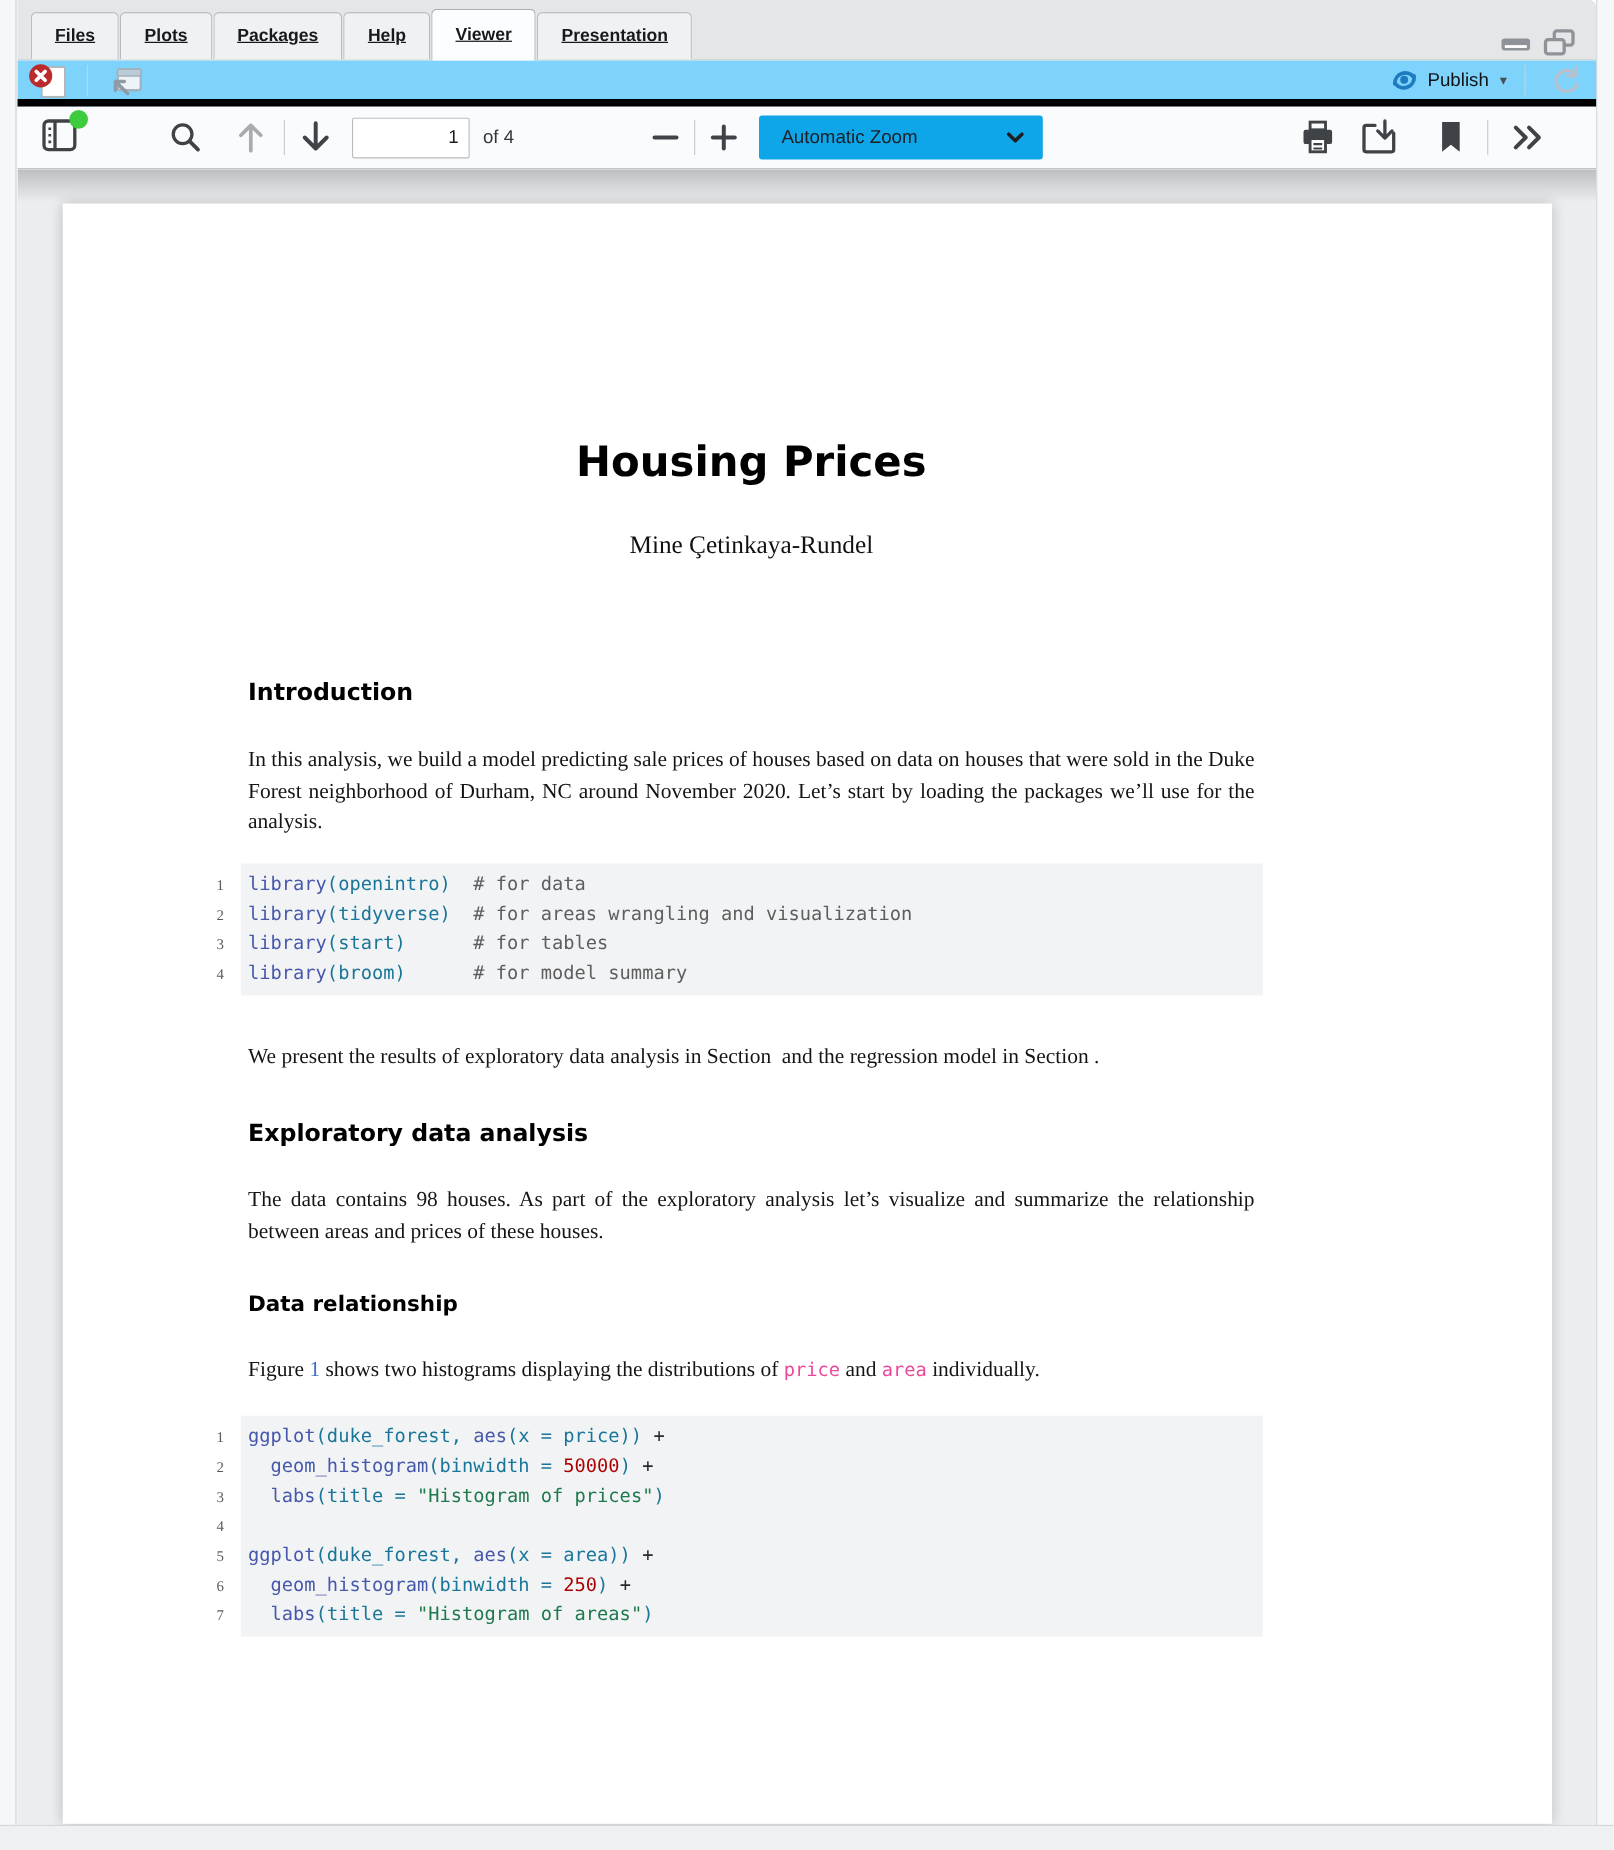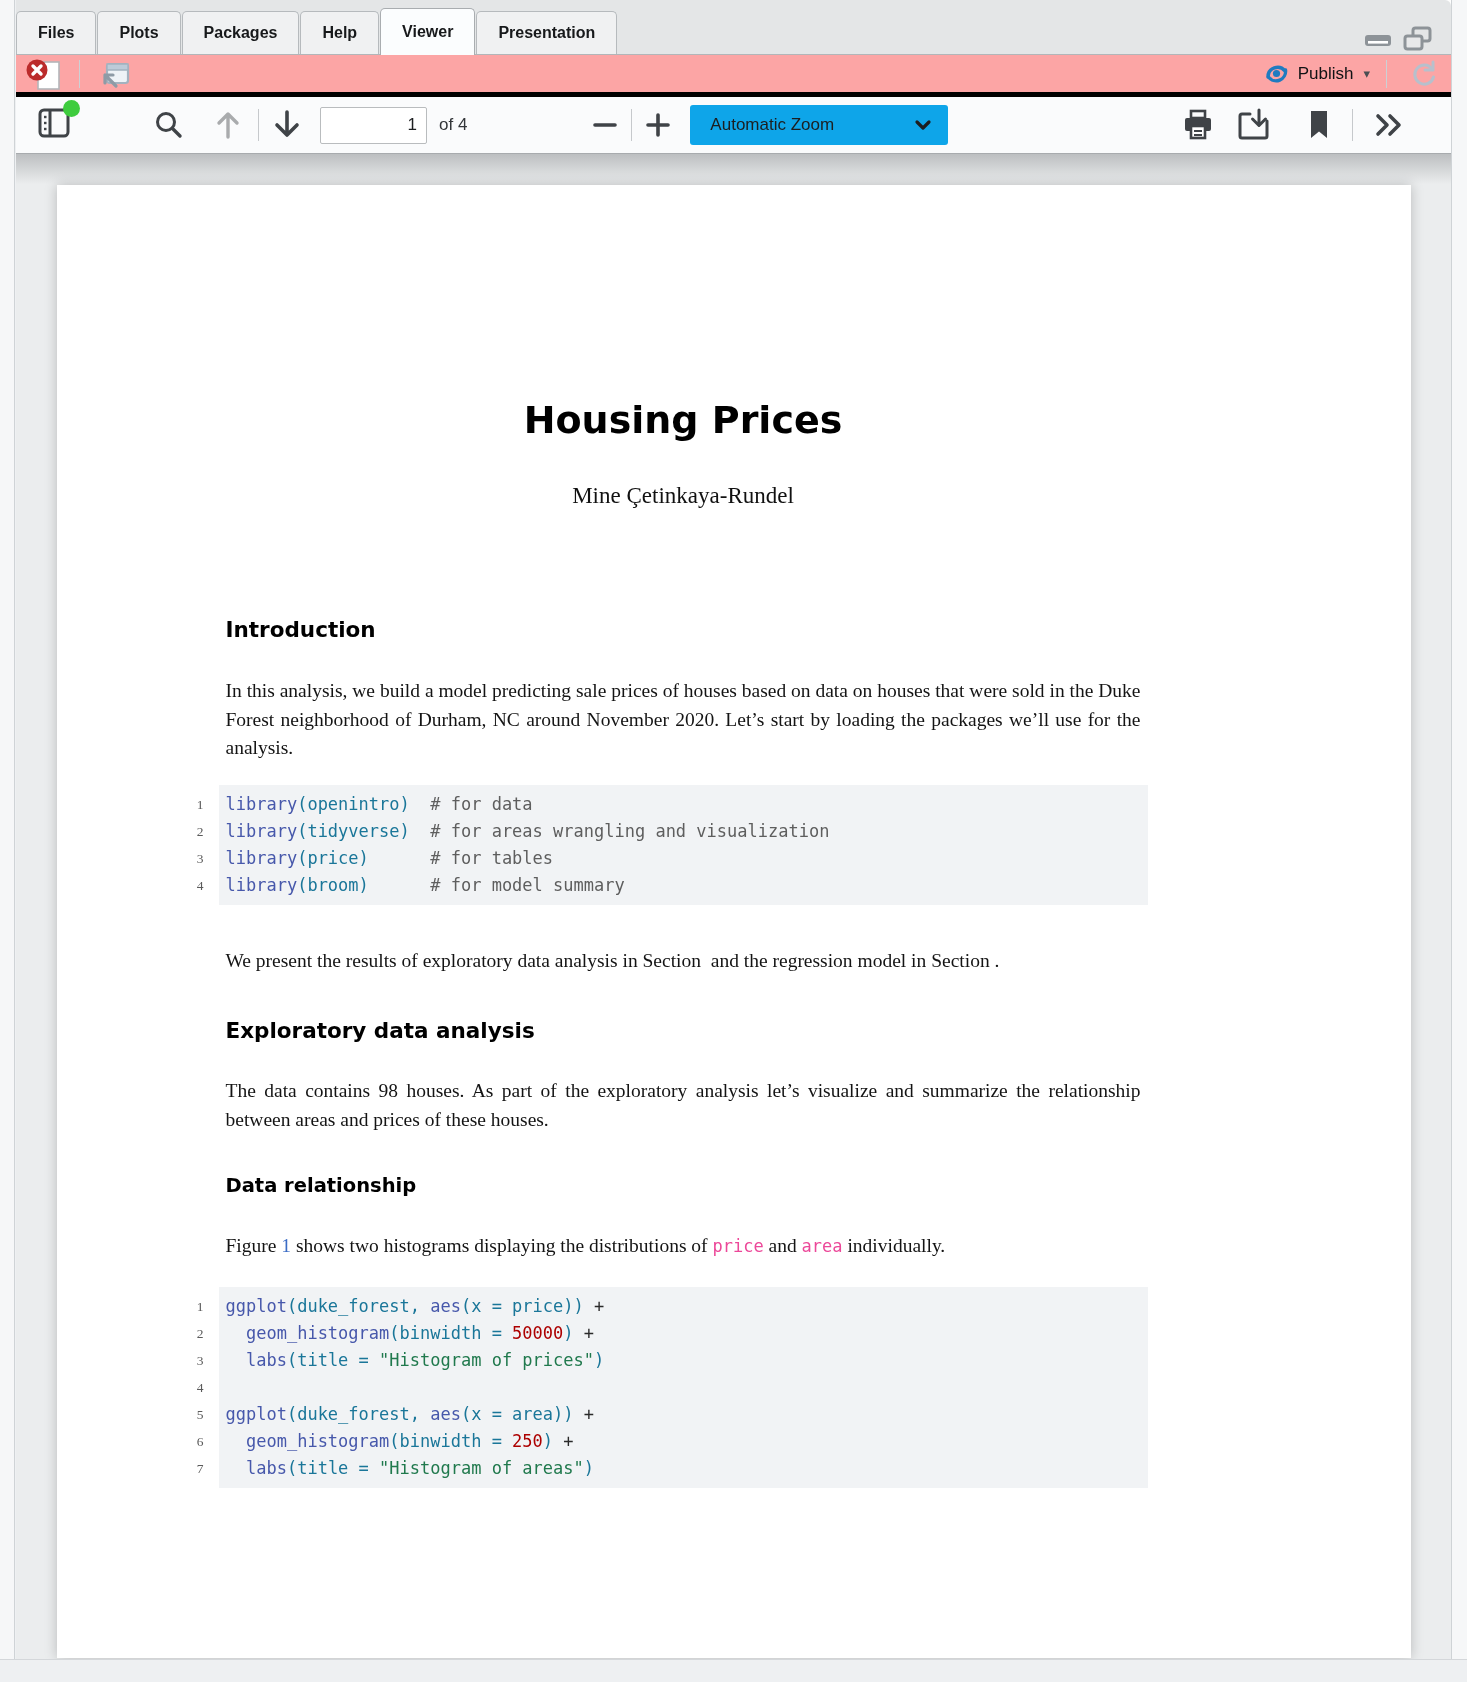--- a/index.html
+++ b/index.html
@@ -6,28 +6,28 @@
   html,body { width:1467px; height:1682px; font-family:"Liberation Sans", sans-serif; }
   .app { position:relative; width:1467px; height:1682px; background:#eef0f2; overflow:hidden; }
 
   .left-rail  { position:absolute; left:0; top:0; width:15px;  height:1659px; background:#f6f7f8; border-right:1px solid #cfd3d6; }
   .right-rail { position:absolute; right:0; top:0; width:16px; height:1659px; background:#f6f7f8; border-left:1px solid #cfd3d6; }
   .bottom-strip { position:absolute; left:0; top:1659px; width:1467px; height:23px; background:#eef0f2; border-top:1px solid #d4d7da; }
 
   .main { position:absolute; left:16px; top:0; width:1435px; height:1659px; display:flex; flex-direction:column; background:#fff; }
 
   
-  .tabbar { height:55px; background:#e4e6e7; border-bottom:1px solid #b2b6b9; display:flex; align-items:flex-end; padding-left:0; position:relative; border-top-right-radius:6px; }
+  .tabbar { height:55px; background:#e4e6e7; border-bottom:1px solid #b2b6b9; display:flex; align-items:flex-end; padding-left:12px; position:relative; border-top-right-radius:6px;text-decoration:underline; }
   .tab { height:43px; display:flex; align-items:center; padding:0 21px; background:#f0f1f2; border:1px solid #b6babd; border-bottom:none; border-top-left-radius:5px; border-top-right-radius:5px; margin-right:1px; font-size:16px; font-weight:bold; color:#17191b; cursor:default; }
   .tab.active { background:#fbfdfe; height:47px; margin-bottom:-1px; border-color:#a9adb0; position:relative; z-index:2; }
   .pane-btns { position:absolute; right:18px; top:26px; display:flex; gap:9px; align-items:center; }
   .pane-btn { background:none; border:none; padding:0; line-height:0; cursor:pointer; }
 
   
-  .toolbar2 { height:42px; background:#fca5a5; border-bottom:5px solid #000000; display:flex; align-items:center; position:relative; }
+  .toolbar2 { height:42px; background:#7dd3fc; border-bottom:7px solid #000000; display:flex; align-items:center; position:relative; }
   .tb2-sep { width:1px; height:28px; background:#ccd1d5; margin-left:16px; }
   .stop-btn { margin-left:9px; background:none; border:none; padding:0; line-height:0; cursor:pointer; }
   .popout-btn { margin-left:18px; background:none; border:none; padding:0; line-height:0; cursor:pointer; }
   .tb2-right { margin-left:auto; display:flex; align-items:center; margin-right:12px; }
   .publish-btn { display:flex; align-items:center; gap:8px; background:none; border:none; font-size:17px; color:#101214; font-family:"Liberation Sans",sans-serif; cursor:pointer; }
   .publish-caret { margin-left:10px; background:none; border:none; padding:0; font-size:13px; color:#4a4e52; cursor:pointer; }
   .refresh-btn { margin-left:22px; background:none; border:none; padding:0; line-height:0; cursor:pointer; }
 
   
   .pdfbar { height:57px; background:#fafbfc; border-bottom:1px solid #a8abae; display:flex; align-items:center; position:relative; }
@@ -240,21 +240,21 @@
         <div class="doc">
           <div class="doc-title">Housing Prices</div>
           <div class="doc-author">Mine Çetinkaya-Rundel</div>
 
           <div class="h1">Introduction</div>
           <div class="para">In this analysis, we build a model predicting sale prices of houses based on data on houses that were sold in the Duke Forest neighborhood of Durham, NC around November 2020. Let’s start by loading the packages we’ll use for the analysis.</div>
 
           <div class="codeblock">
               <div class="code-line"><span class="gutter">1</span><span><span class="tk-fu">library</span><span class="tk-id">(openintro)</span><span class="tk-pl">  </span><span class="tk-co"># for data</span></span></div>
               <div class="code-line"><span class="gutter">2</span><span><span class="tk-fu">library</span><span class="tk-id">(tidyverse)</span><span class="tk-pl">  </span><span class="tk-co"># for areas wrangling and visualization</span></span></div>
-              <div class="code-line"><span class="gutter">3</span><span><span class="tk-fu">library</span><span class="tk-id">(price)</span><span class="tk-pl">      </span><span class="tk-co"># for tables</span></span></div>
+              <div class="code-line"><span class="gutter">3</span><span><span class="tk-fu">library</span><span class="tk-id">(start)</span><span class="tk-pl">      </span><span class="tk-co"># for tables</span></span></div>
               <div class="code-line"><span class="gutter">4</span><span><span class="tk-fu">library</span><span class="tk-id">(broom)</span><span class="tk-pl">      </span><span class="tk-co"># for model summary</span></span></div>
             </div>
 
           <div class="para mt-post">We present the results of exploratory data analysis in Section &nbsp;and the regression model in Section&nbsp;.</div>
 
           <div class="h1 eda">Exploratory data analysis</div>
           <div class="para mt-p3">The data contains 98 houses. As part of the exploratory analysis let’s visualize and summarize the relationship between areas and prices of these houses.</div>
 
           <div class="h2">Data relationship</div>
 

